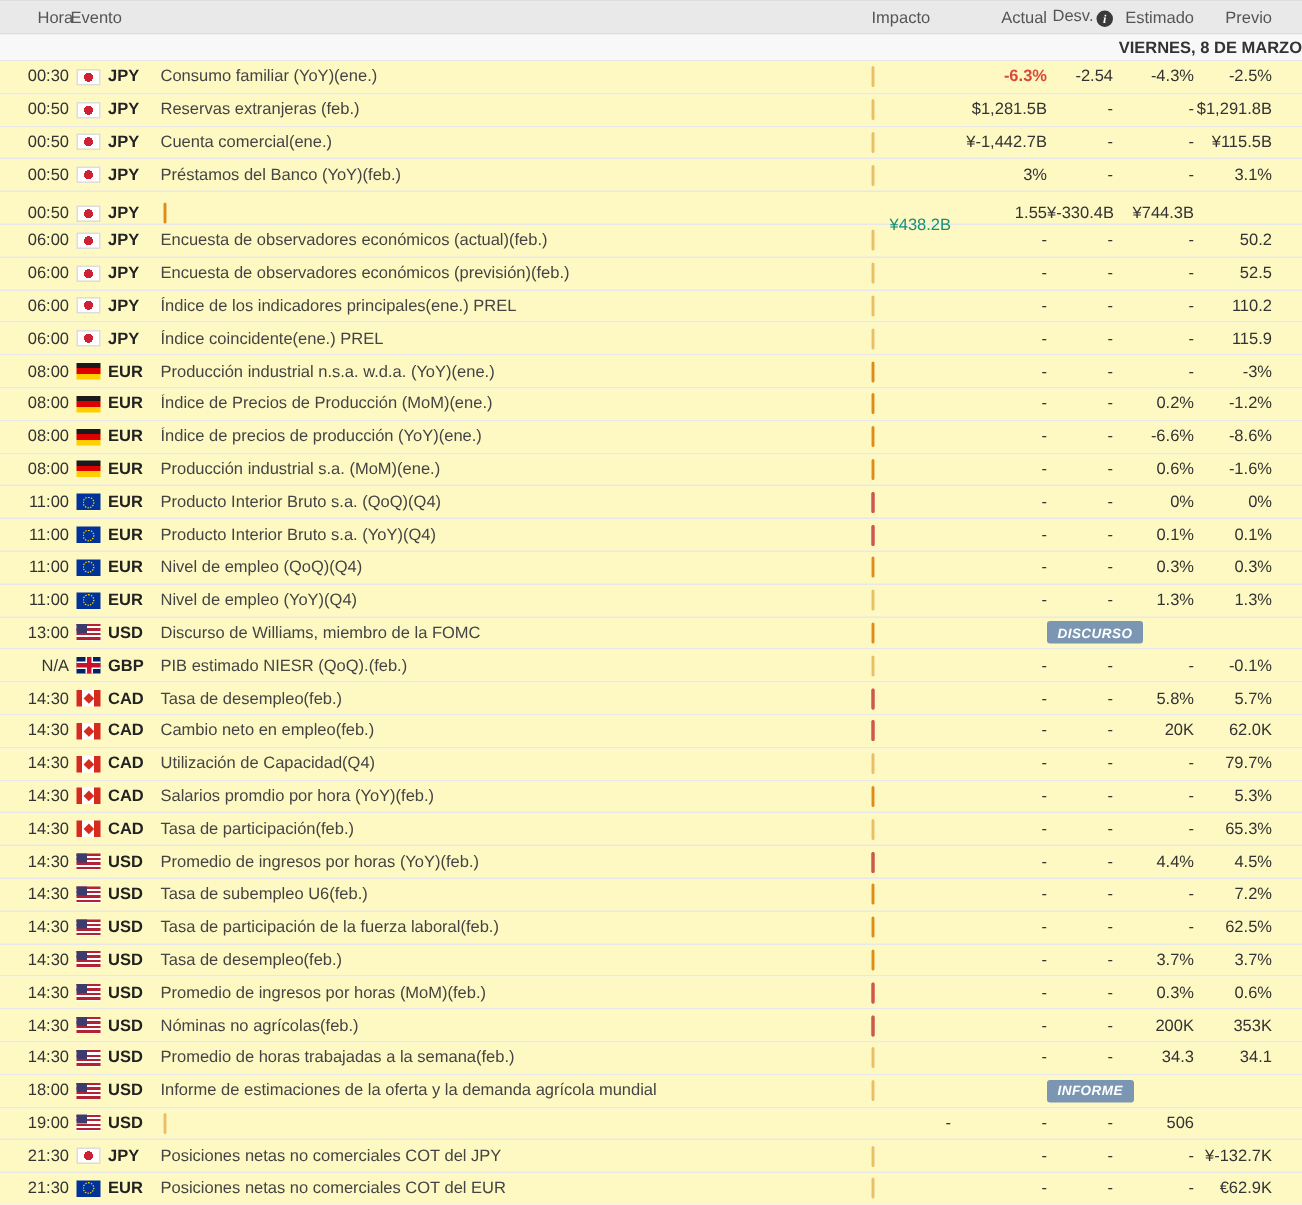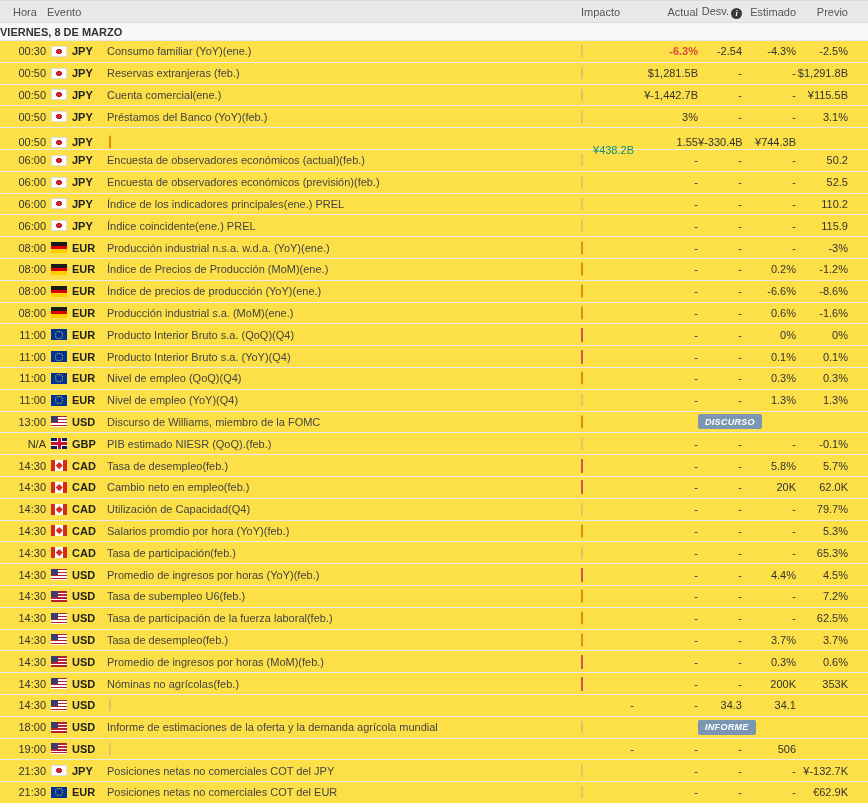--- a/index.html
+++ b/index.html
@@ -13,39 +13,39 @@
     align-items:center;
     width:100%;
   }
 
   
   .cal-header {
     height:22px; background:#e9e9e9; font-size:11px; color:#555;
     border-bottom:1px solid #dcdcdc;
   }
   .cal-header .h { white-space:nowrap; }
-  .h-hora { padding-left:13px; }
+  .h-hora { padding-left:25px; }
   .h-evento { grid-column:2 / 5; padding-left:1px; }
   .h-impacto { padding-left:5px; }
   .h-right { text-align:right; }
   .info-icon {
     display:inline-block; width:11px; height:11px; border-radius:50%;
     background:#3a3a3a; color:#fff; font-size:8px; font-weight:bold;
     text-align:center; line-height:11px; vertical-align:-1px; margin-left:2px;
     font-family:"Liberation Serif","DejaVu Serif",serif; font-style:italic;
   }
 
   
   .date-row {
-    height:18px; background:#f8f8f8; display:flex; align-items:center; justify-content:flex-start;
+    height:18px; background:#f8f8f8; display:flex; align-items:center; justify-content:flex-end;
     font-size:11px; font-weight:bold; color:#333; border-bottom:1px solid #e6e6e6;
   }
 
   
-  .event-row { height:21.8px; border-bottom:1px solid #e8e8e8; background:#fde047; font-size:11px; cursor:default; }
+  .event-row { height:21.8px; border-bottom:1px solid #e8e8e8; background:#fef9c3; font-size:11px; cursor:default; }
   .c-time { text-align:right; color:#333; white-space:nowrap; }
   .c-flag { display:flex; justify-content:center; }
   .c-code { font-weight:bold; color:#222; }
   .c-event { color:#444; padding-left:3px; white-space:nowrap; overflow:hidden; }
   .c-impact { padding-left:5px; }
   .c-num { text-align:right; color:#333; white-space:nowrap; }
   .c-num.red { color:#d9493a; font-weight:bold; }
   .c-num.green { color:#148f77; font-weight:normal;margin-top:16px; }
   .c-badge { grid-column:7 / 9; text-align:left; }
 
@@ -548,20 +548,21 @@
     <div class="c-num c-previo">353K</div>
     <div></div>
   </div>
 
   <div class="grid-row event-row">
     <div class="c-time">14:30</div>
     <div class="c-flag">
           <span class="flag flag-us"></span>
         </div>
     <div class="c-code">USD</div>
+    <div class="c-event">Promedio de horas trabajadas a la semana(feb.)</div>
     <div class="c-impact"><span class="bar low"><span class="fill"></span></span></div>
     <div class="c-num c-actual">-</div>
     <div class="c-num c-desv">-</div>
     <div class="c-num c-estimado">34.3</div>
     <div class="c-num c-previo">34.1</div>
     <div></div>
   </div>
 
   <div class="grid-row event-row">
     <div class="c-time">18:00</div>

